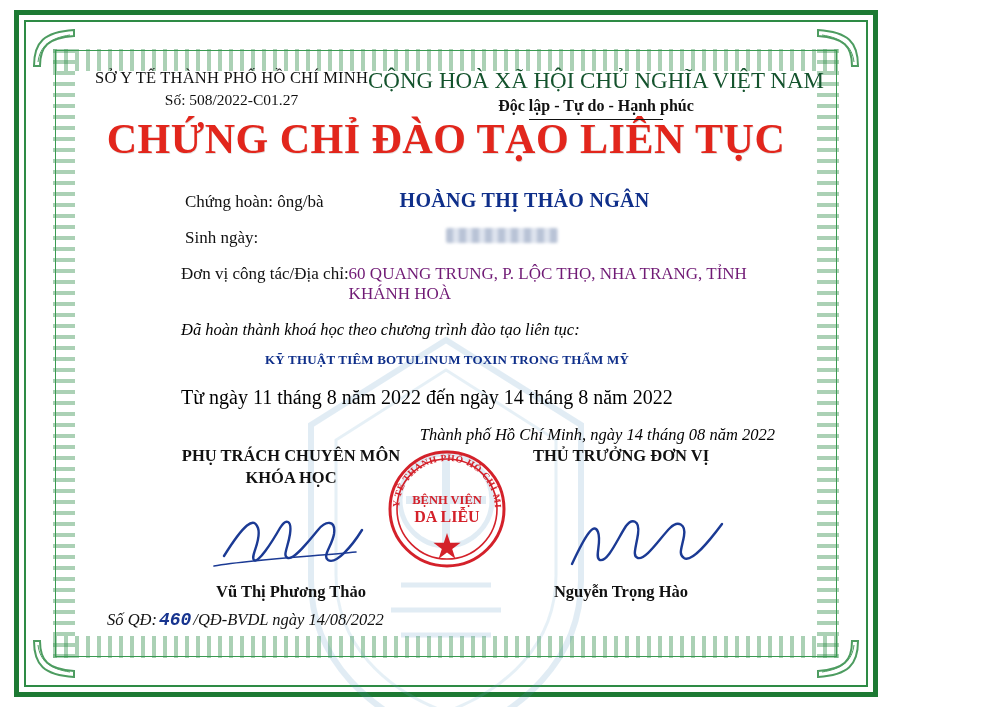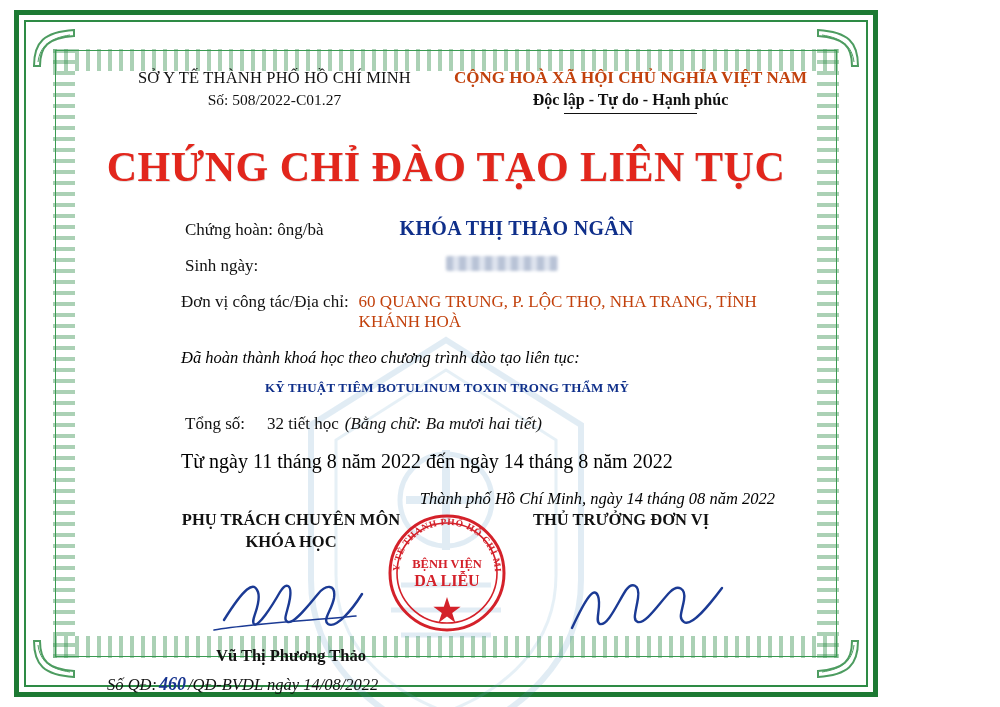--- a/index.html
+++ b/index.html
@@ -105,23 +105,23 @@
     font-weight: bold;
     color: #111;
     margin-top: 3px;
   }
   .org-num {
     font-size: 15.5px;
     color: #111;
     margin-top: 3px;
   }
   .nation1 {
-    font-size: 17px;
-    font-weight: bold;
-    color: #c2410c;
+    font-size: 23px;
+    font-weight: normal;
+    color: #14532d;
     white-space: nowrap;
   }
   .nation2 {
     font-size: 16px;
     font-weight: bold;
     color: #111;
     margin-top: 3px;
     display: inline-block;
     position: relative;
   }
@@ -130,21 +130,20 @@
     position: absolute;
     left: 16%;
     right: 16%;
     bottom: -5px;
     height: 1px;
     background: #111;
   }
 
   .title {
     text-align: center;
-    margin-top: 34px;
     font-size: 42px;
     font-weight: bold;
     color: #e2261c;
     letter-spacing: 0.5px;
     text-shadow: 0.6px 0.6px 0 rgba(0,0,0,0.12);
     font-family: Liberation Serif, serif;
   }
 
   .body {
     margin-top: 26px;
@@ -172,23 +171,22 @@
     margin-left: 188px;
     display: inline-block;
     width: 112px;
     height: 15px;
     background: repeating-linear-gradient(90deg,#b9c3d6 0 7px,#dde3ee 7px 13px);
     filter: blur(1.6px);
     border-radius: 2px;
   }
   .row-unit .label { padding-left: 44px; }
   .row-unit .value {
-    margin-left: 10px;
     font-size: 17px;
-    color: #c2410c;
+    color: #701a75;
     font-family: Liberation Serif, serif;
   }
   .row-completed {
     padding-left: 44px;
     font-style: italic;
     font-size: 16.5px;
     margin-bottom: 12px;
   }
   .course {
     text-align: center;
@@ -262,21 +260,21 @@
   .decision {
     margin-top: 8px;
     padding-left: 22px;
     font-size: 16.5px;
     font-style: italic;
     color: #111;
     display: flex;
     align-items: baseline;
   }
   .decision .num {
-    font-family: Liberation Serif, serif;
+    font-family: Liberation Mono, monospace;
     font-style: italic;
     color: #17348f;
     font-size: 18px;
     font-weight: bold;
     padding: 0 2px;
   }
 </style>
 </head>
 <body>
 
@@ -334,42 +332,37 @@
         <div class="nation2">Độc lập - Tự do - Hạnh phúc</div>
       </div>
     </div>
 
     <div class="title">CHỨNG CHỈ ĐÀO TẠO LIÊN TỤC</div>
 
     <div class="body">
 
       <div class="row row-cert">
         <span class="label">Chứng hoàn: ông/bà</span>
-        <span class="value">KHÓA THỊ THẢO NGÂN</span>
+        <span class="value">HOÀNG THỊ THẢO NGÂN</span>
       </div>
 
       <div class="row row-birth">
         <span class="label">Sinh ngày:</span>
         <span class="redacted"></span>
       </div>
 
       <div class="row row-unit">
         <span class="label">Đơn vị công tác/Địa chỉ:</span>
         <span class="value">60 QUANG TRUNG, P. LỘC THỌ, NHA TRANG, TỈNH KHÁNH HOÀ</span>
       </div>
 
       <div class="row-completed">Đã hoàn thành khoá học theo chương trình đào tạo liên tục:</div>
 
       <div class="course">KỸ THUẬT TIÊM BOTULINUM TOXIN TRONG THẨM MỸ</div>
 
-      <div class="row row-total">
-        <span class="label">Tổng số:</span>
-        <span class="value">32 tiết học</span>
-        <span class="paren" style="margin-left:6px;">(Bằng chữ: Ba mươi hai tiết)</span>
-      </div>
 
       <div class="row-dates">Từ ngày 11 tháng 8 năm 2022 đến ngày  14 tháng 8 năm 2022</div>
 
       <div class="place-date">Thành phố Hồ Chí Minh, ngày 14 tháng 08 năm 2022</div>
     </div>
 
     <div class="sign-row">
 
       <div class="sign-col">
         <div class="sign-title">
@@ -392,20 +385,21 @@
           <div>THỦ TRƯỞNG ĐƠN VỊ</div>
           <div>&nbsp;</div>
         </div>
         <div class="sign-space">
           <div class="scribble" style="left:58%;">
             <svg viewBox="0 0 190 86">
               <path d="M20 70 C34 40 42 28 46 38 C50 48 42 64 48 66 C56 68 66 44 74 32 C80 24 88 26 86 40 C84 54 80 62 86 64 C94 66 108 44 118 34 C126 26 134 30 132 42 C130 54 126 60 132 64 C140 69 158 46 170 30" fill="none" stroke="#1b3a94" stroke-width="2.4" stroke-linecap="round"></path>
             </svg>
           </div>
         </div>
+        <div class="sign-name">Nguyễn Trọng Hào</div>
       </div>
 
       <div class="stamp">
         <svg viewBox="0 0 124 124">
           <defs>
             <path id="arcTop" d="M 14,62 A 48,48 0 0 1 110,62"></path>
           </defs>
           <circle cx="62" cy="62" r="57" fill="none" stroke="#d4212a" stroke-width="3"></circle>
           <circle cx="62" cy="62" r="50" fill="none" stroke="#d4212a" stroke-width="1.6"></circle>
           <text font-family="'Liberation Serif', serif" font-size="9.5" font-weight="bold" fill="#d4212a" letter-spacing="0.6">

